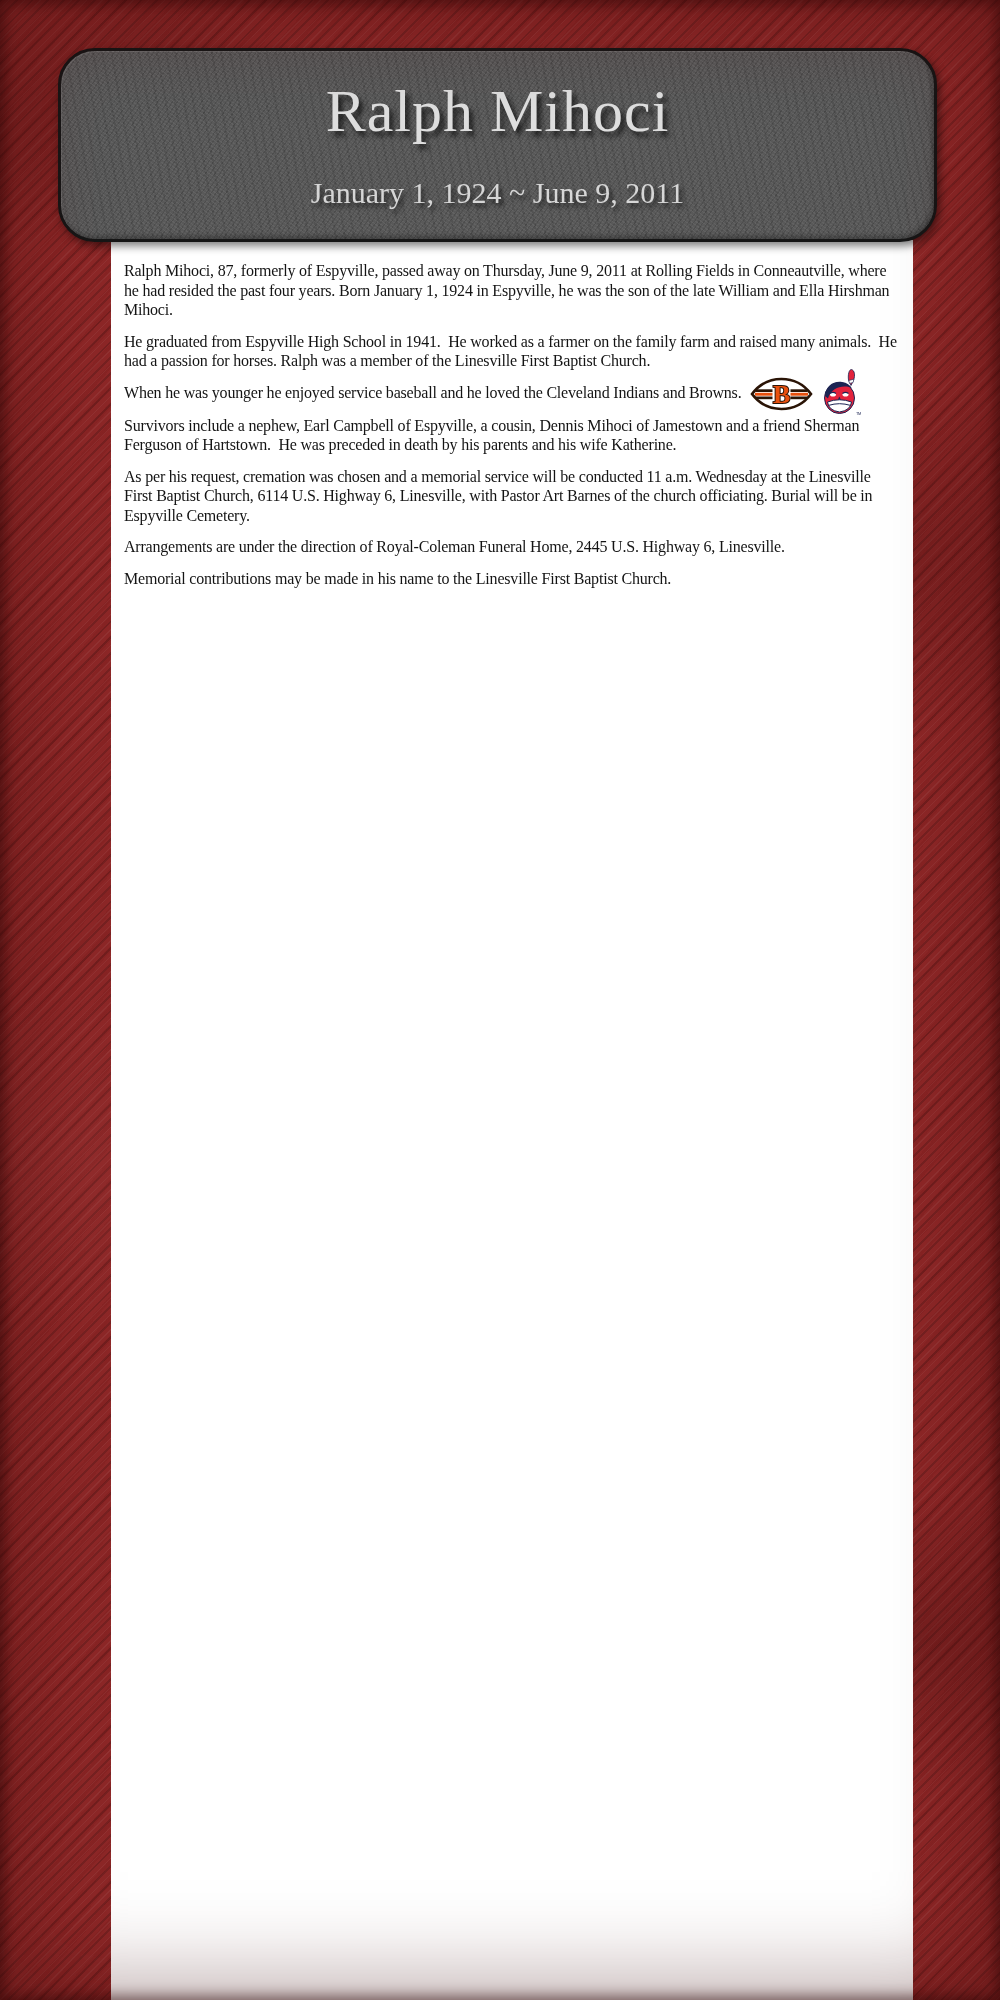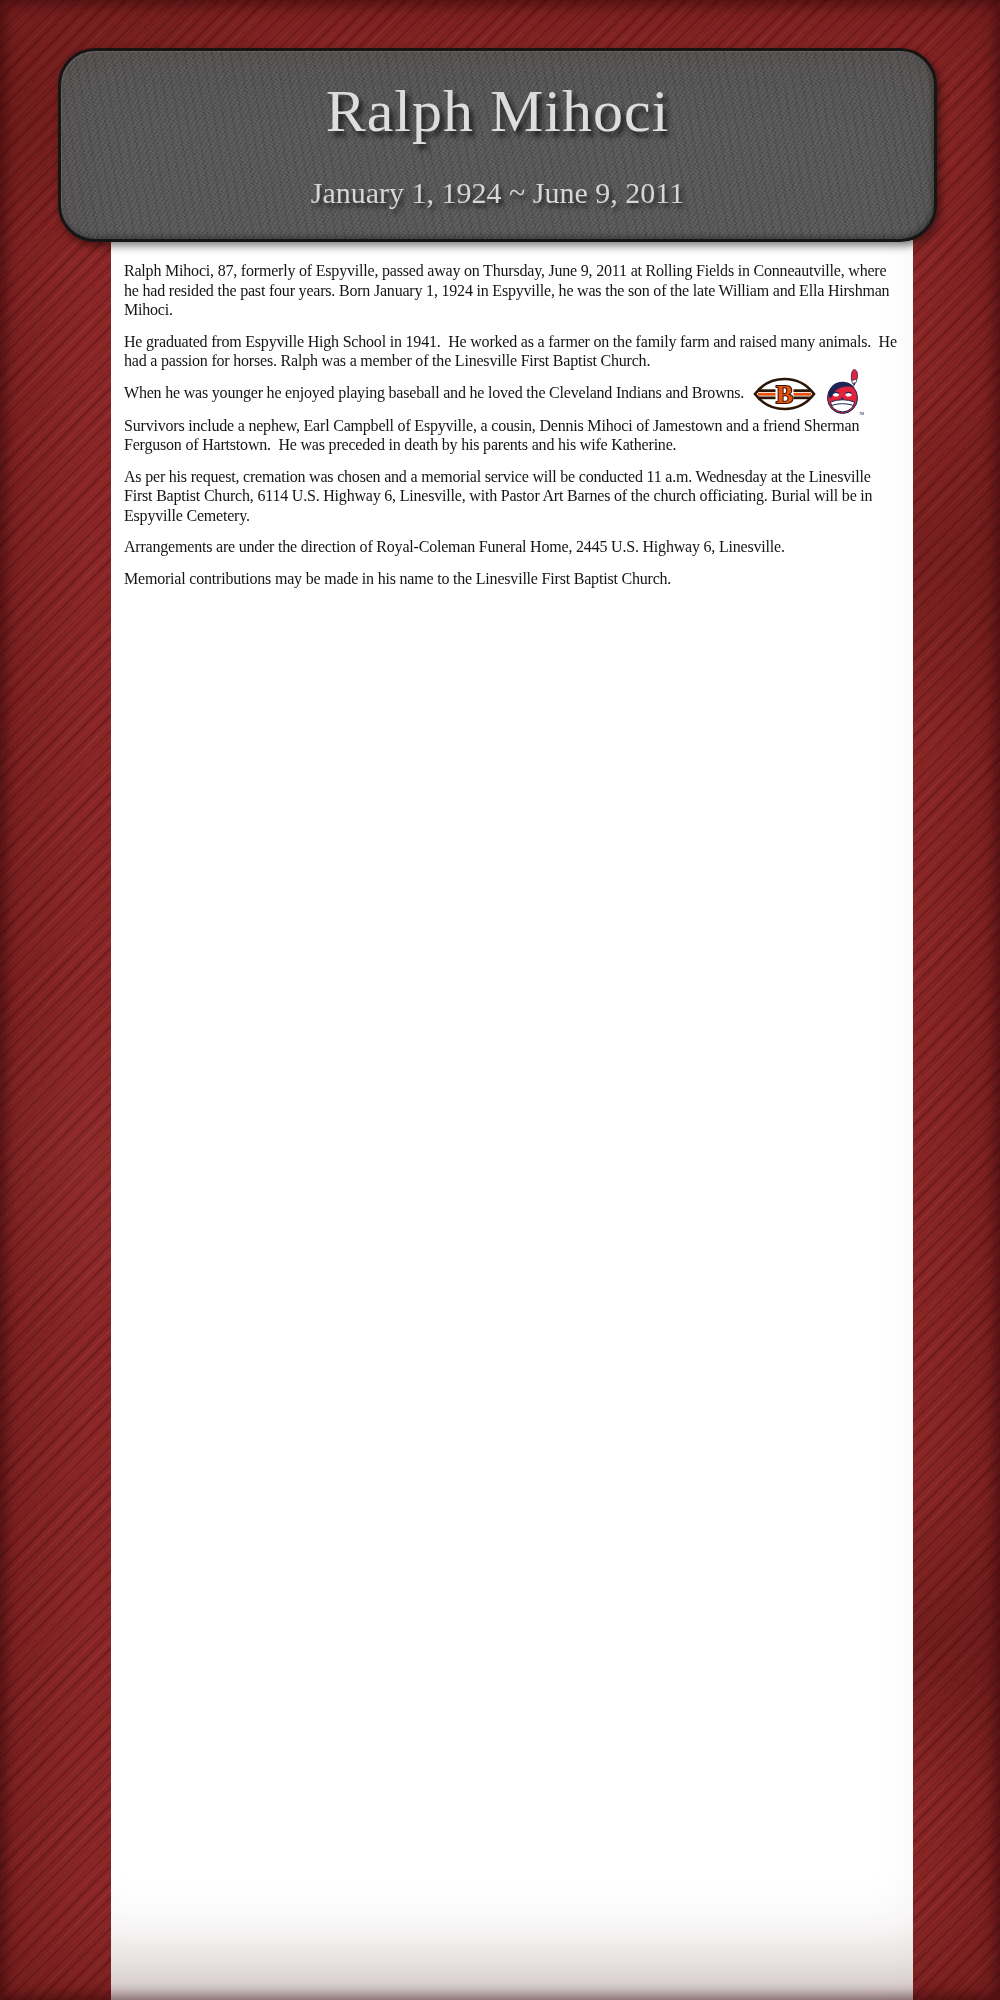--- a/index.html
+++ b/index.html
@@ -65,21 +65,21 @@
 
   <div class="plaque">
     <div class="title">Ralph Mihoci</div>
     <div class="dates">January 1, 1924 ~ June 9, 2011</div>
   </div>
 
   <div class="content">
     <p>Ralph Mihoci, 87, formerly of Espyville, passed away on Thursday, June 9, 2011 at Rolling Fields in Conneautville, where he had resided the past four years. Born January 1, 1924 in Espyville, he was the son of the late William and Ella Hirshman Mihoci.</p>
     <p>He graduated from Espyville High School in 1941.  He worked as a farmer on the family farm and raised many animals.  He had a passion for horses. Ralph was a member of the Linesville First Baptist Church.</p>
 
-    <p><span>When he was younger he enjoyed playing baseball and he loved the Cleveland Indians and Browns.</span><svg class="logo-browns" width="63" height="34" viewBox="0 0 63 34" xmlns="http://www.w3.org/2000/svg">
+    <p><span>When he was younger he enjoyed service baseball and he loved the Cleveland Indians and Browns.</span><svg class="logo-browns" width="63" height="34" viewBox="0 0 63 34" xmlns="http://www.w3.org/2000/svg">
         <path d="M2 17 C10.5 5.5 21 2 31.5 2 C42 2 52.5 5.5 61 17 C52.5 28.5 42 32 31.5 32 C21 32 10.5 28.5 2 17 Z" stroke-width="2.6" fill="#ffffff" stroke="#2a1406"></path>
         <rect x="5.5" y="12.3" width="17" height="2.7" fill="#2a1406"></rect>
         <rect x="5" y="15.8" width="17.5" height="2.9" fill="#e8500e"></rect>
         <rect x="5.5" y="19.5" width="17" height="2.7" fill="#2a1406"></rect>
         <rect x="40.5" y="12.3" width="17" height="2.7" fill="#2a1406"></rect>
         <rect x="40.5" y="15.8" width="17.5" height="2.9" fill="#e8500e"></rect>
         <rect x="40.5" y="19.5" width="17" height="2.7" fill="#2a1406"></rect>
         <text x="31.5" y="25.5" text-anchor="middle" font-family="Liberation Serif, DejaVu Serif, serif" font-weight="bold" font-size="26" paint-order="stroke" stroke-width="2" fill="#e8500e" stroke="#2a1406">B</text>
       </svg><svg class="logo-wahoo" width="38" height="48" viewBox="0 0 38 48" xmlns="http://www.w3.org/2000/svg">
         <path d="M28.5 1.5 C31.5 2.5 32.5 7 30.5 12.5 L28 17.5 L25.5 12 C24.8 6.5 26 1.5 28.5 1.5 Z" stroke-width="0.8" fill="#e3223c" stroke="#1c2553"></path>

